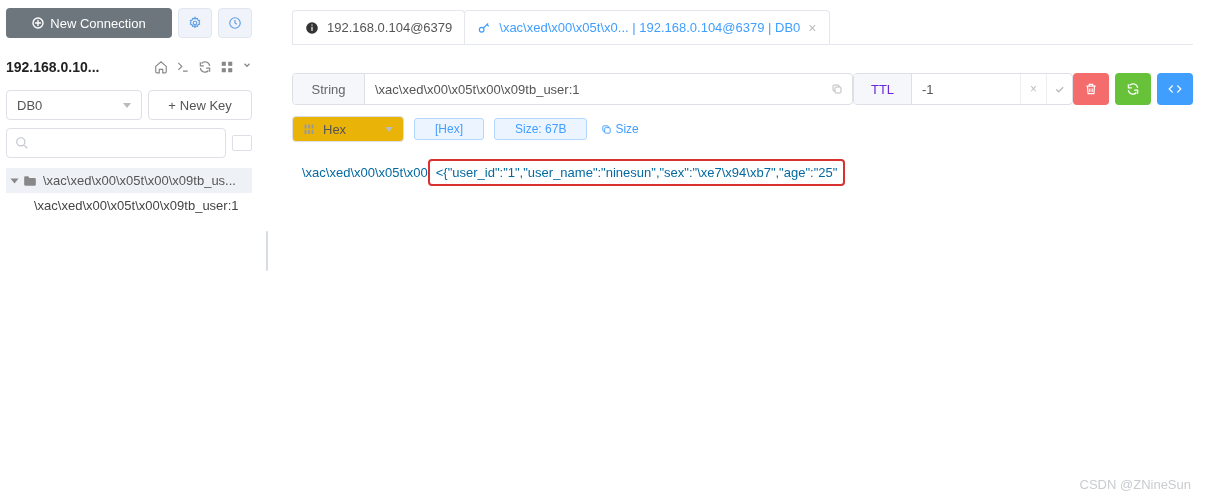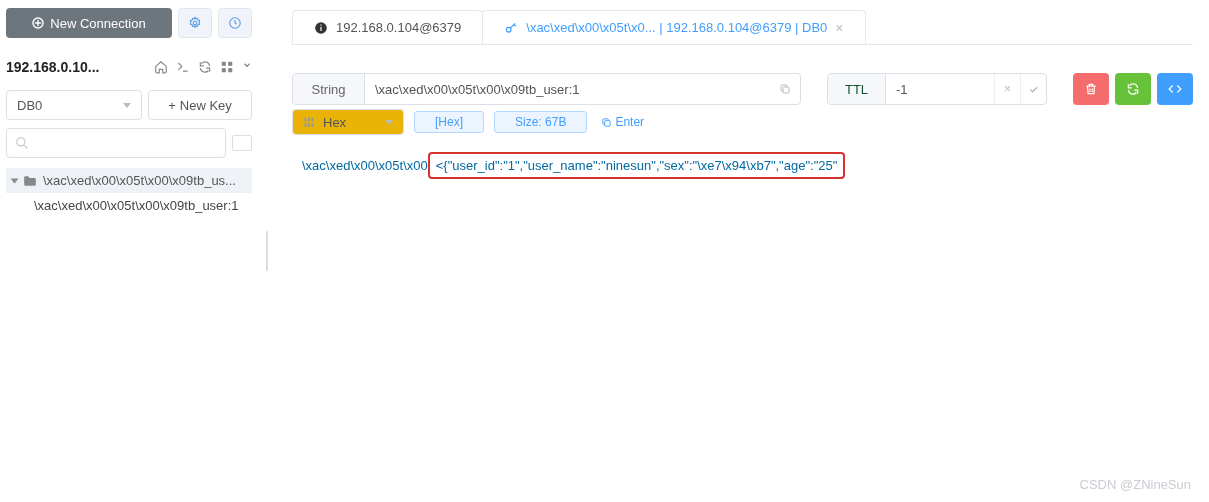--- a/index.html
+++ b/index.html
@@ -25,34 +25,34 @@
 .sq-small { width: 20px; height: 16px; border: 1px solid #dcdfe6; border-radius: 2px; align-self: center; }
 .tree { font-size: 13px; color: #555; }
 .tree-folder { background: #eef2f6; padding: 5px 6px; display: flex; align-items: center; gap: 6px; white-space: nowrap; overflow: hidden; text-overflow: ellipsis; cursor: pointer; }
 .tree-item { padding: 5px 6px 5px 28px; white-space: nowrap; overflow: hidden; text-overflow: ellipsis; color: #444; cursor: pointer; }
 .caret { display: inline-block; width: 0; height: 0; border-top: 4px solid transparent; border-bottom: 4px solid transparent; border-left: 5px solid #888; transform: rotate(90deg); }
 .folder-ico { color: #888; font-size: 13px; }
 .divider { width: 18px; position: relative; flex-shrink: 0; }
 .divider::before { content: ""; position: absolute; left: 50%; top: 50%; width: 2px; height: 40px; background: #d7dde3; border-radius: 2px; transform: translate(-50%,-50%); }
 .main { flex: 1; display: flex; flex-direction: column; overflow: hidden; padding-top: 6px; }
 .tabs { display: flex; gap: 0; padding-left: 16px; height: 38px; align-items: flex-end; }
-.tab { height: 34px; padding: 0 21px; border: 1px solid #e4e7ed; border-bottom: none; border-radius: 4px 4px 0 0; display: flex; align-items: center; gap: 8px; font-size: 13px; background: #fff; cursor: pointer; }
+.tab { height: 34px; padding: 0 12px; border: 1px solid #e4e7ed; border-bottom: none; border-radius: 4px 4px 0 0; display: flex; align-items: center; gap: 8px; font-size: 13px; background: #fff; cursor: pointer; }
 .tab + .tab { margin-left: -1px; }
 .tab-info { color: #555; }
 .tab-active { color: #409eff; }
 .tab-close { color: #bbb; font-size: 14px; cursor: pointer; }
 .tabbar-line { height: 1px; background: #e4e7ed; margin: 0 16px 0 16px; }
 .content { padding: 28px 16px 0 16px; display: flex; flex-direction: column; }
-.keyrow { display: flex; gap: 26px; margin-bottom: 3px; }
+.keyrow { display: flex; gap: 0; margin-bottom: 10px; }
 .key-group { flex: 1; display: flex; border: 1px solid #dcdfe6; border-radius: 4px; height: 32px; overflow: hidden; }
 .type-lbl { width: 72px; background: #f5f7fa; border-right: 1px solid #dcdfe6; display: flex; align-items: center; justify-content: center; font-size: 13px; color: #666; }
 .key-input { flex: 1; padding: 0 10px; font-size: 13px; color: #555; display: flex; align-items: center; border: none; outline: none; }
 .copy-ico { width: 30px; display: flex; align-items: center; justify-content: center; color: #bbb; cursor: pointer; font-size: 12px; }
 .ttl-group { width: 220px; display: flex; border: 1px solid #dcdfe6; border-radius: 4px; height: 32px; overflow: hidden; }
-.ttl-lbl { width: 58px; background: #f5f7fa; border-right: 1px solid #dcdfe6; display: flex; align-items: center; justify-content: center; font-size: 13px; color: #14532d; }
+.ttl-lbl { width: 58px; background: #f5f7fa; border-right: 1px solid #dcdfe6; display: flex; align-items: center; justify-content: center; font-size: 13px; color: #6d28d9; }
 .ttl-input { flex: 1; padding: 0 10px; font-size: 13px; color: #555; display: flex; align-items: center; }
 .ttl-act { width: 26px; display: flex; align-items: center; justify-content: center; color: #bbb; border-left: 1px solid #eee; cursor: pointer; font-size: 12px; }
 .action-btns { display: flex; gap: 6px; }
 .abtn { width: 36px; height: 32px; border-radius: 4px; display: flex; align-items: center; justify-content: center; color: #fff; cursor: pointer; font-size: 14px; }
 .abtn-del { background: #f56c6c; }
 .abtn-ref { background: #67c23a; }
 .abtn-code { background: #409eff; }
 .viewrow { display: flex; align-items: center; gap: 10px; height: 28px; margin-bottom: 6px; }
 .view-sel { width: 112px; height: 26px; border: 1px solid #dcdfe6; border-radius: 4px; display: flex; align-items: center; padding: 0 10px; font-size: 13px; color: #555; background: #eab308; cursor: pointer; position: relative; gap: 8px; }
 .view-sel::after { content: ""; position: absolute; right: 10px; top: 10px; border-left: 4px solid transparent; border-right: 4px solid transparent; border-top: 5px solid #bbb; }
@@ -259,21 +259,21 @@
         </div>
         <div class="tag-link">[Hex]</div>
         <div class="tag-link">Size: 67B</div>
         <div class="tag-link plain">
           <span style="margin-right:3px;">
             <svg width="11" height="11" viewBox="0 0 24 24" fill="none" stroke="#409eff" stroke-width="2">
                 <rect x="8" y="8" width="12" height="12" rx="2"></rect>
                 <path d="M16 8V6a2 2 0 00-2-2H6a2 2 0 00-2 2v8a2 2 0 002 2h2"></path>
               </svg>
           </span>
-          <span>Enter</span>
+          <span>Size</span>
         </div>
       </div>
 
       <div class="val-block">
         <span>\xac\xed\x00\x05t\x00</span><span class="hl">&lt;{"user_id":"1","user_name":"ninesun","sex":"\xe7\x94\xb7","age":"25"</span>
       </div>
     </div>
   </div>
 </div>
 

